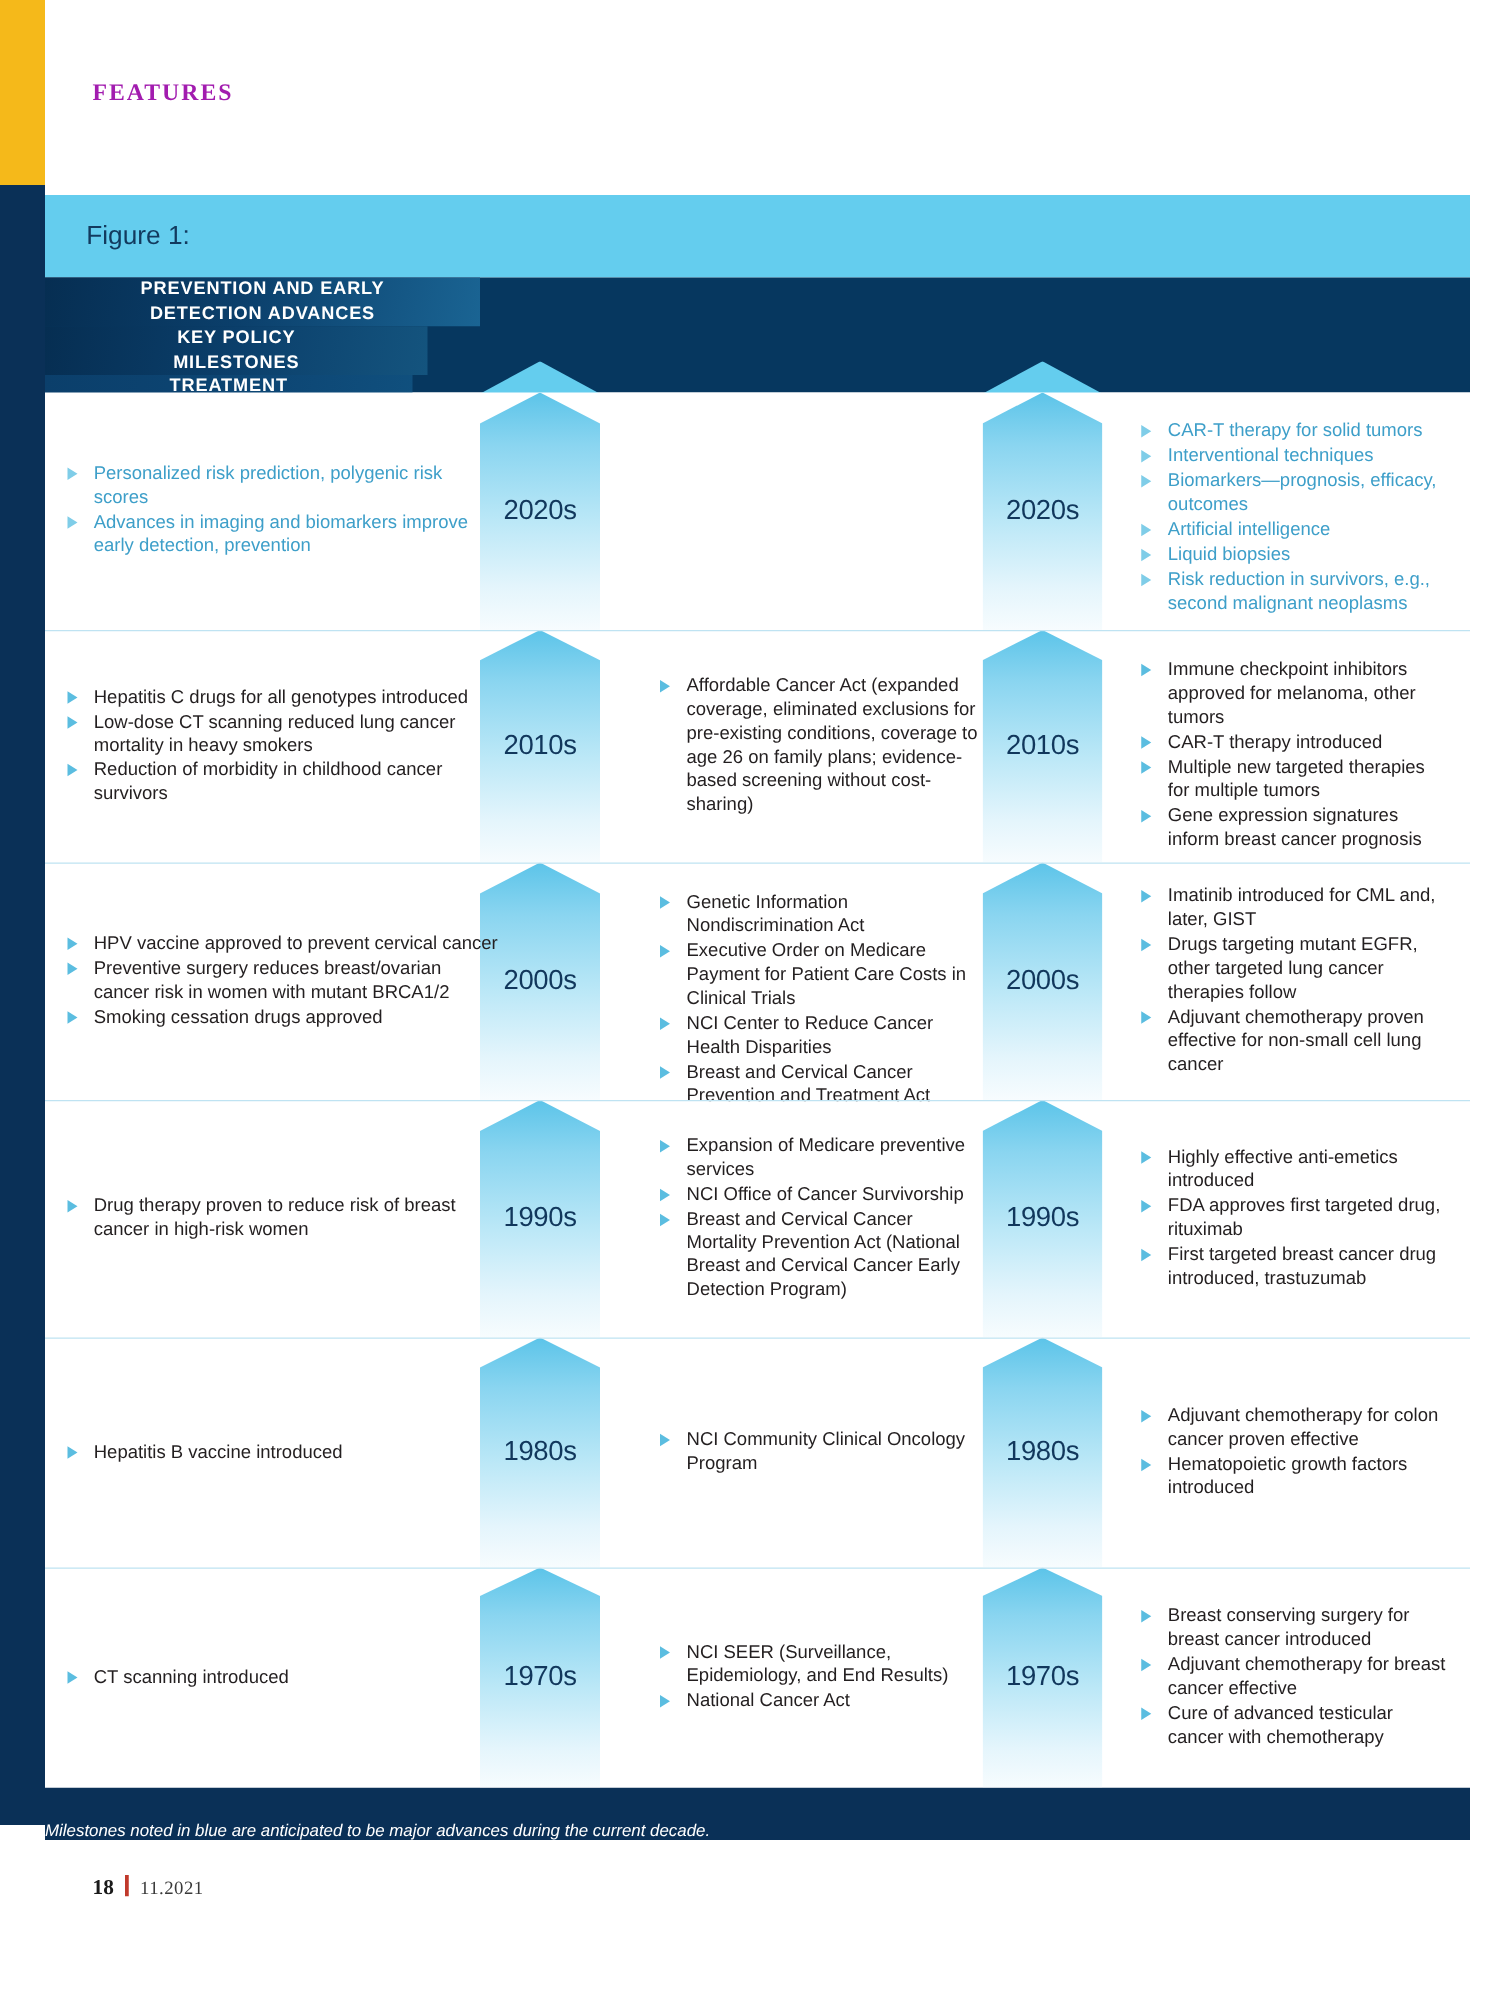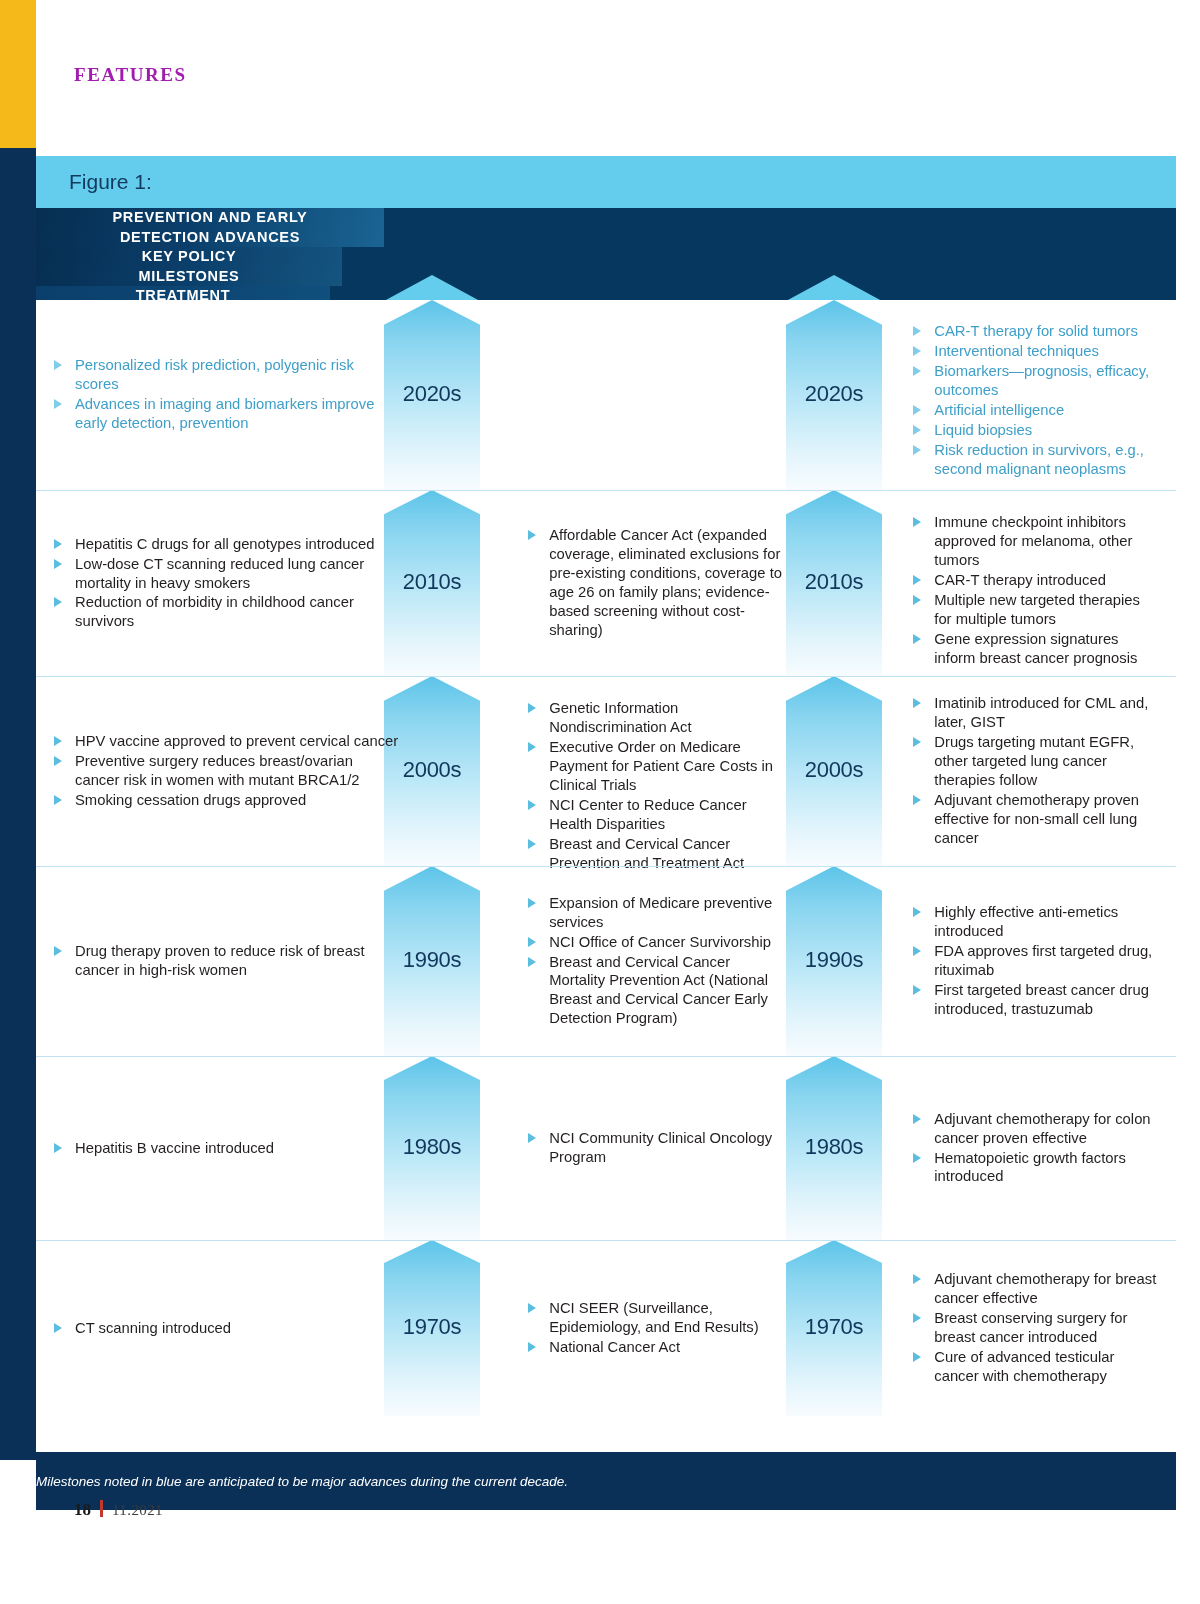--- a/index.html
+++ b/index.html
@@ -32,21 +32,21 @@
   }
 
   
   #figure-frame {
     position:absolute; left:36px; top:156px;
     width:1140px; height:1304px;
     background:#ffffff;
   }
 
   #figure-title-bar {
-    height:52px;
+    height:66px;
     background:#64CDEE;
     display:flex; align-items:center;
     padding-left:33px;
   }
   #figure-title-bar .fig-label {
     font-size:21px; color:#123A5E; font-weight:400;
   }
   #figure-title-bar .fig-title {
     font-size:21px; color:#0C2F50; font-weight:bold;
   }
@@ -153,25 +153,24 @@
     text-align:center;
     font-size:22px;
     font-weight:400;
     color:#11375C;
     letter-spacing:-0.3px;
     z-index:5;
   }
 
   
   #figure-note {
-    height:58px;
+    height:42px;
     background:#0A3057;
-    display:flex; align-items:center;
+    display:flex; align-items:flex-end;
     padding-left:0px;
-    margin-top:36px;
   }
   #figure-note span {
     color:#ffffff;
     font-style:italic;
     font-size:13.5px;
   }
 
   
   #page-footer {
     position:absolute; left:74px; top:1498px;
@@ -366,22 +365,22 @@
           <div class="cell cell-spacerA v-center"></div>
           <div class="cell cell-policy v-center">
             <ul class="bullets">
               <li><span class="tri"></span>NCI SEER (Surveillance, Epidemiology, and End Results)</li>
               <li><span class="tri"></span>National Cancer Act</li>
             </ul>
           </div>
           <div class="cell cell-spacerB v-center"></div>
           <div class="cell cell-treatment v-center">
             <ul class="bullets">
+              <li><span class="tri"></span>Breast conserving surgery for breast cancer introduced</li>
               <li><span class="tri"></span>Adjuvant chemotherapy for breast cancer effective</li>
-              <li><span class="tri"></span>Breast conserving surgery for breast cancer introduced</li>
               <li><span class="tri"></span>Cure of advanced testicular cancer with chemotherapy</li>
             </ul>
           </div>
         </div>
       </div>
   <div class="decade-label" style="left: 348px; top: 81px;">2020s</div>
       <div class="decade-label" style="left: 348px; top: 269px;">2010s</div>
       <div class="decade-label" style="left: 348px; top: 457px;">2000s</div>
       <div class="decade-label" style="left: 348px; top: 647px;">1990s</div>
       <div class="decade-label" style="left: 348px; top: 834px;">1980s</div>

